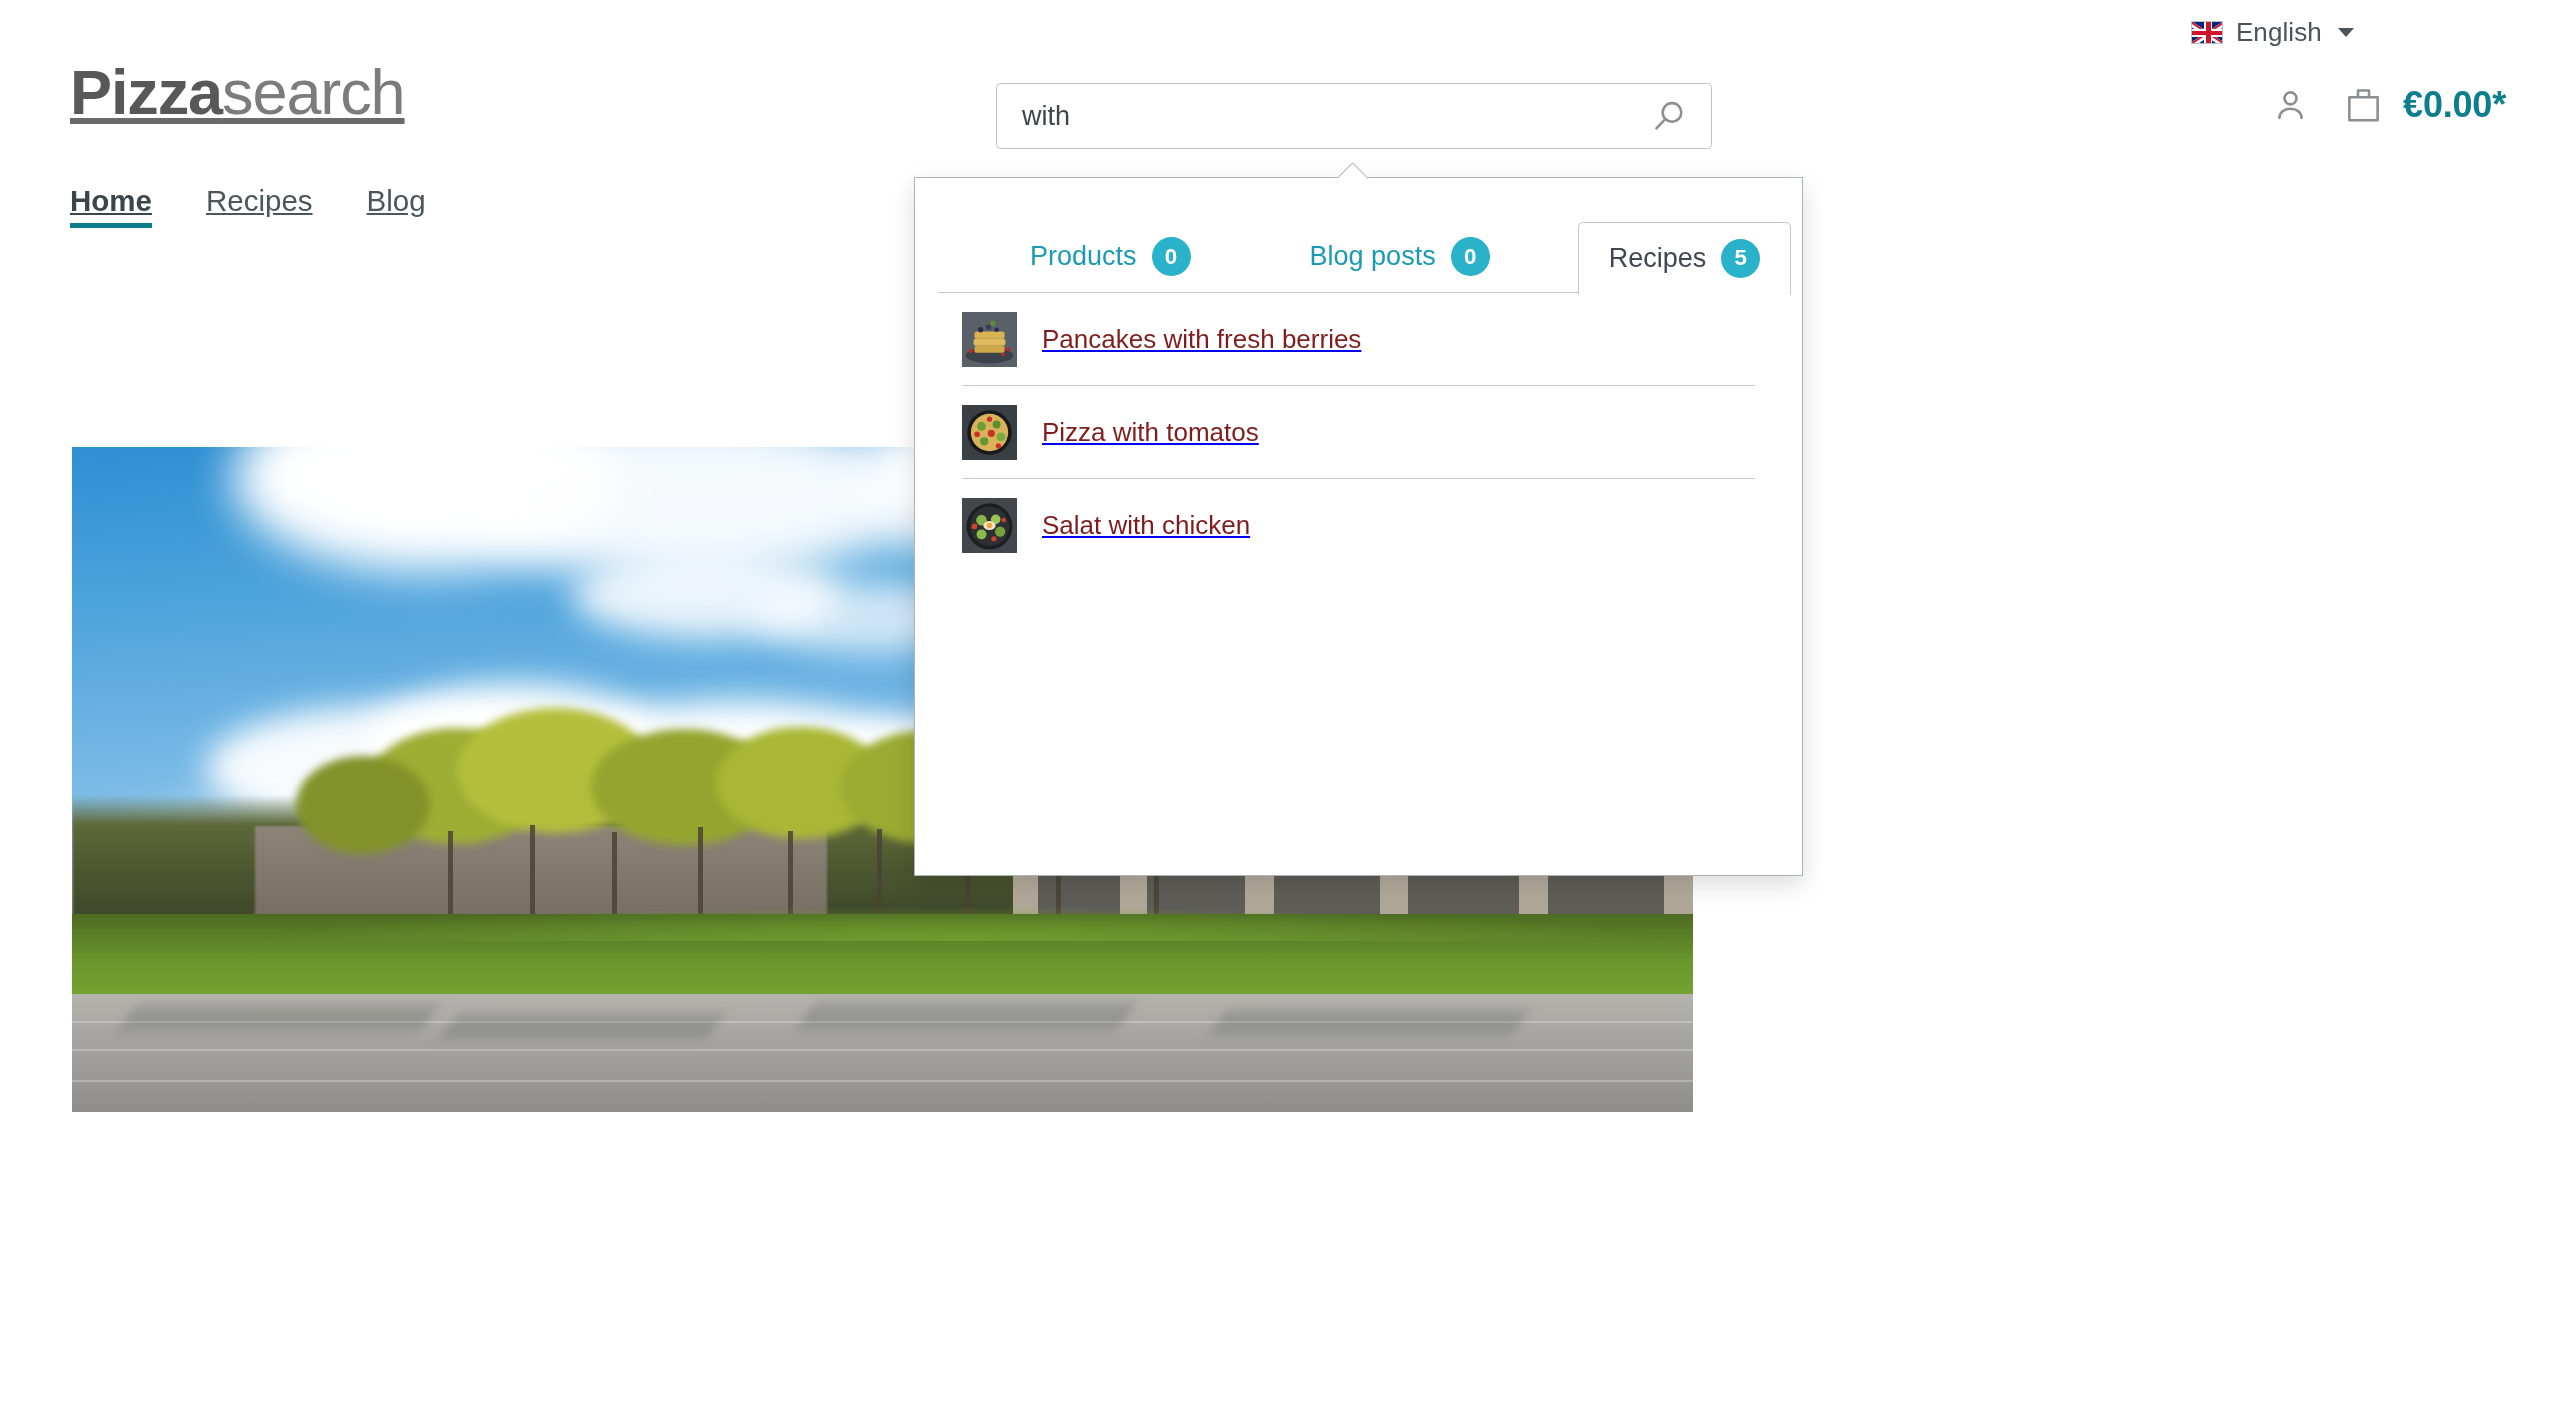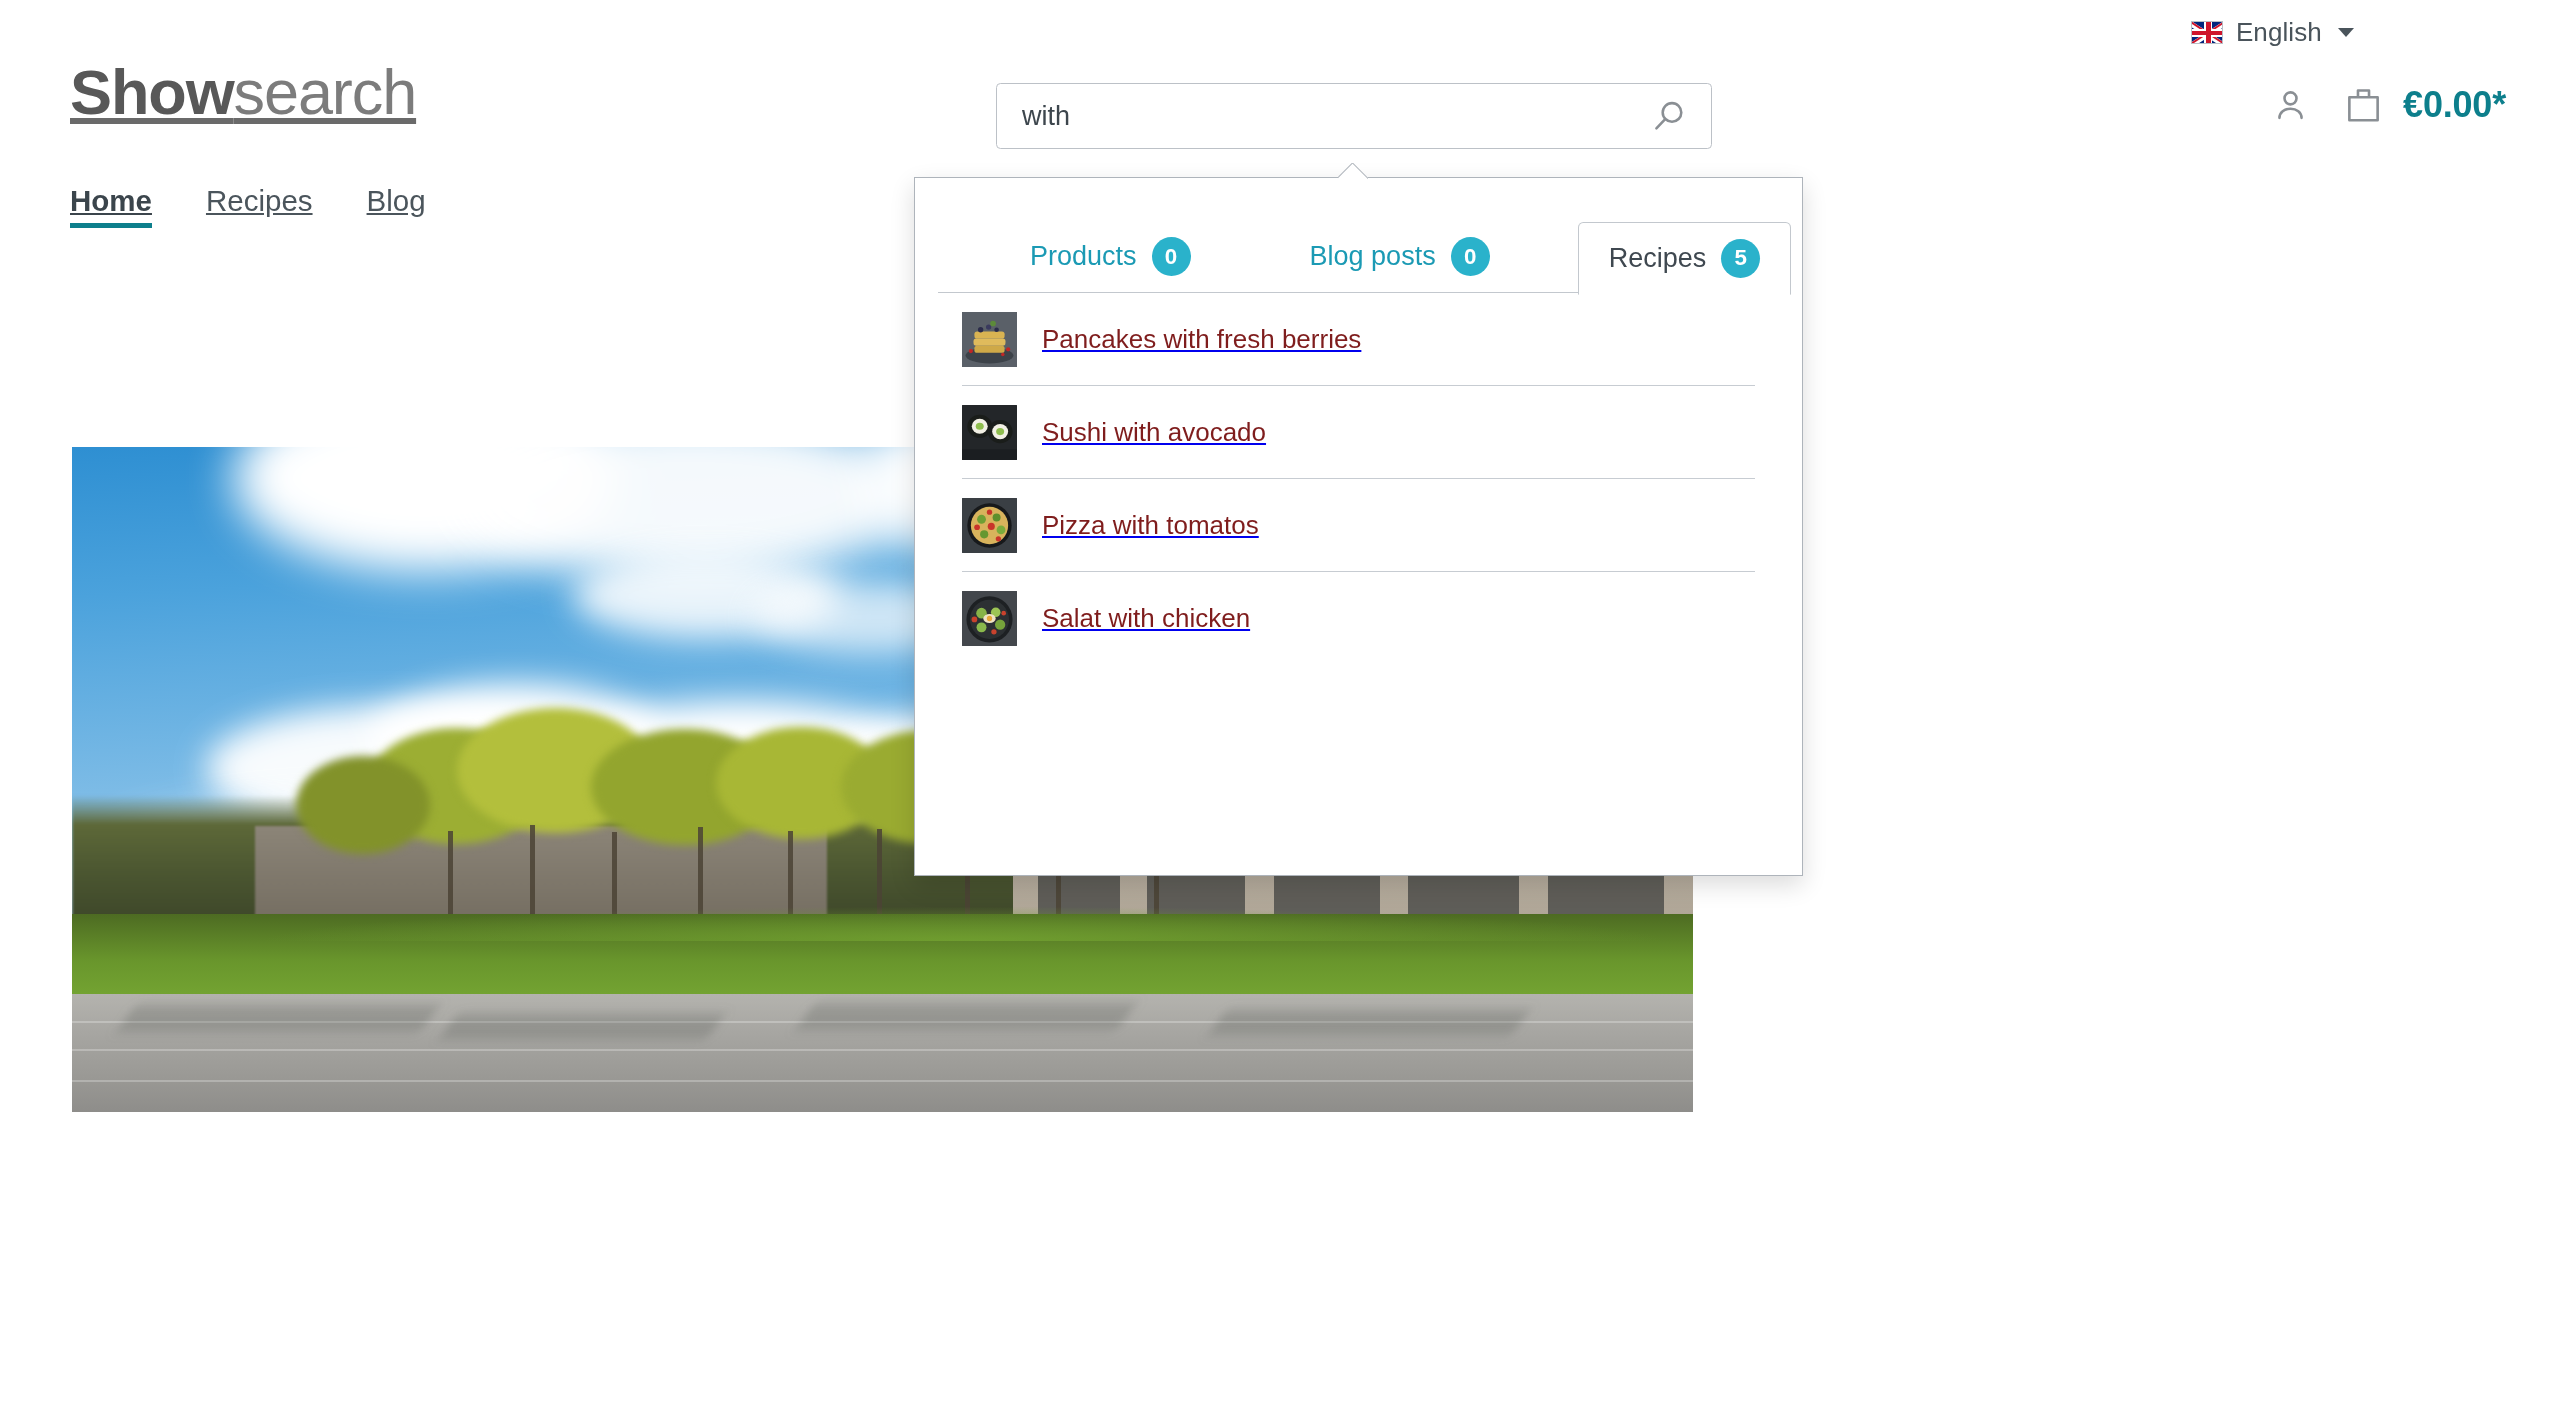--- a/index.html
+++ b/index.html
@@ -246,21 +246,21 @@
         <span class="hr"></span>
           <span class="vr"></span>
       </span>
       <span class="lang-label">English</span>
       <span class="caret"></span>
     </div>
   </div>
 
   <div class="header">
 
-    <a class="logo" href="#"><span class="b">Show</span><span class="n">search</span></a>
+    <a class="logo" href="#"><span class="b">Pizza</span><span class="n">search</span></a>
 
     <div class="search-wrap">
       <form class="search-box">
         <input class="search-input" type="text" value="with" style="">
         <button class="search-btn" type="submit">
           <svg width="36" height="36" viewBox="0 0 24 24" fill="none">
             <circle cx="14" cy="9.6" r="6.2" stroke="#8a8f94" stroke-width="1.7"></circle>
             <line x1="9.3" y1="14.3" x2="3.6" y2="20.2" stroke="#8a8f94" stroke-width="1.7" stroke-linecap="round"></line>
           </svg>
         </button>
@@ -392,35 +392,20 @@
             <circle cx="35" cy="13" r="3.2" fill="#5c8a3a"></circle>
             <circle cx="10" cy="44" r="2.4" fill="#c02626"></circle>
             <circle cx="52" cy="42" r="2.4" fill="#c02626"></circle>
             <circle cx="46" cy="48" r="2" fill="#c02626"></circle>
           </svg>
         </span>
         <span class="result-title">Pancakes with fresh berries</span>
       </a>
 
 
-      <a class="result-row" href="#">
-        <span class="thumb">
-          <svg width="55" height="55" viewBox="0 0 62 62">
-            <rect width="62" height="62" fill="#232629"></rect>
-            <ellipse cx="20" cy="24" rx="14" ry="13" fill="#1a1d1a"></ellipse>
-            <ellipse cx="20" cy="24" rx="9" ry="8.5" fill="#f2f0e4"></ellipse>
-            <ellipse cx="20" cy="24" rx="4.5" ry="4" fill="#8fbe4e"></ellipse>
-            <ellipse cx="43" cy="30" rx="14" ry="13" fill="#1a1d1a"></ellipse>
-            <ellipse cx="43" cy="30" rx="9" ry="8.5" fill="#f2f0e4"></ellipse>
-            <ellipse cx="43" cy="30" rx="4.5" ry="4" fill="#8fbe4e"></ellipse>
-            <rect x="0" y="50" width="62" height="12" fill="#1b1e21"></rect>
-          </svg>
-        </span>
-        <span class="result-title">Sushi with avocado</span>
-      </a>
 
       <a class="result-row" href="#">
         <span class="thumb">
           <svg width="55" height="55" viewBox="0 0 62 62">
             <rect width="62" height="62" fill="#3a3f44"></rect>
             <circle cx="31" cy="31" r="25" fill="#17191b"></circle>
             <circle cx="31" cy="31" r="21" fill="#d8b35c"></circle>
             <circle cx="22" cy="24" r="5" fill="#6f9f34"></circle>
             <circle cx="39" cy="22" r="4.5" fill="#5f8f2c"></circle>
             <circle cx="44" cy="36" r="5" fill="#7aab3c"></circle>

